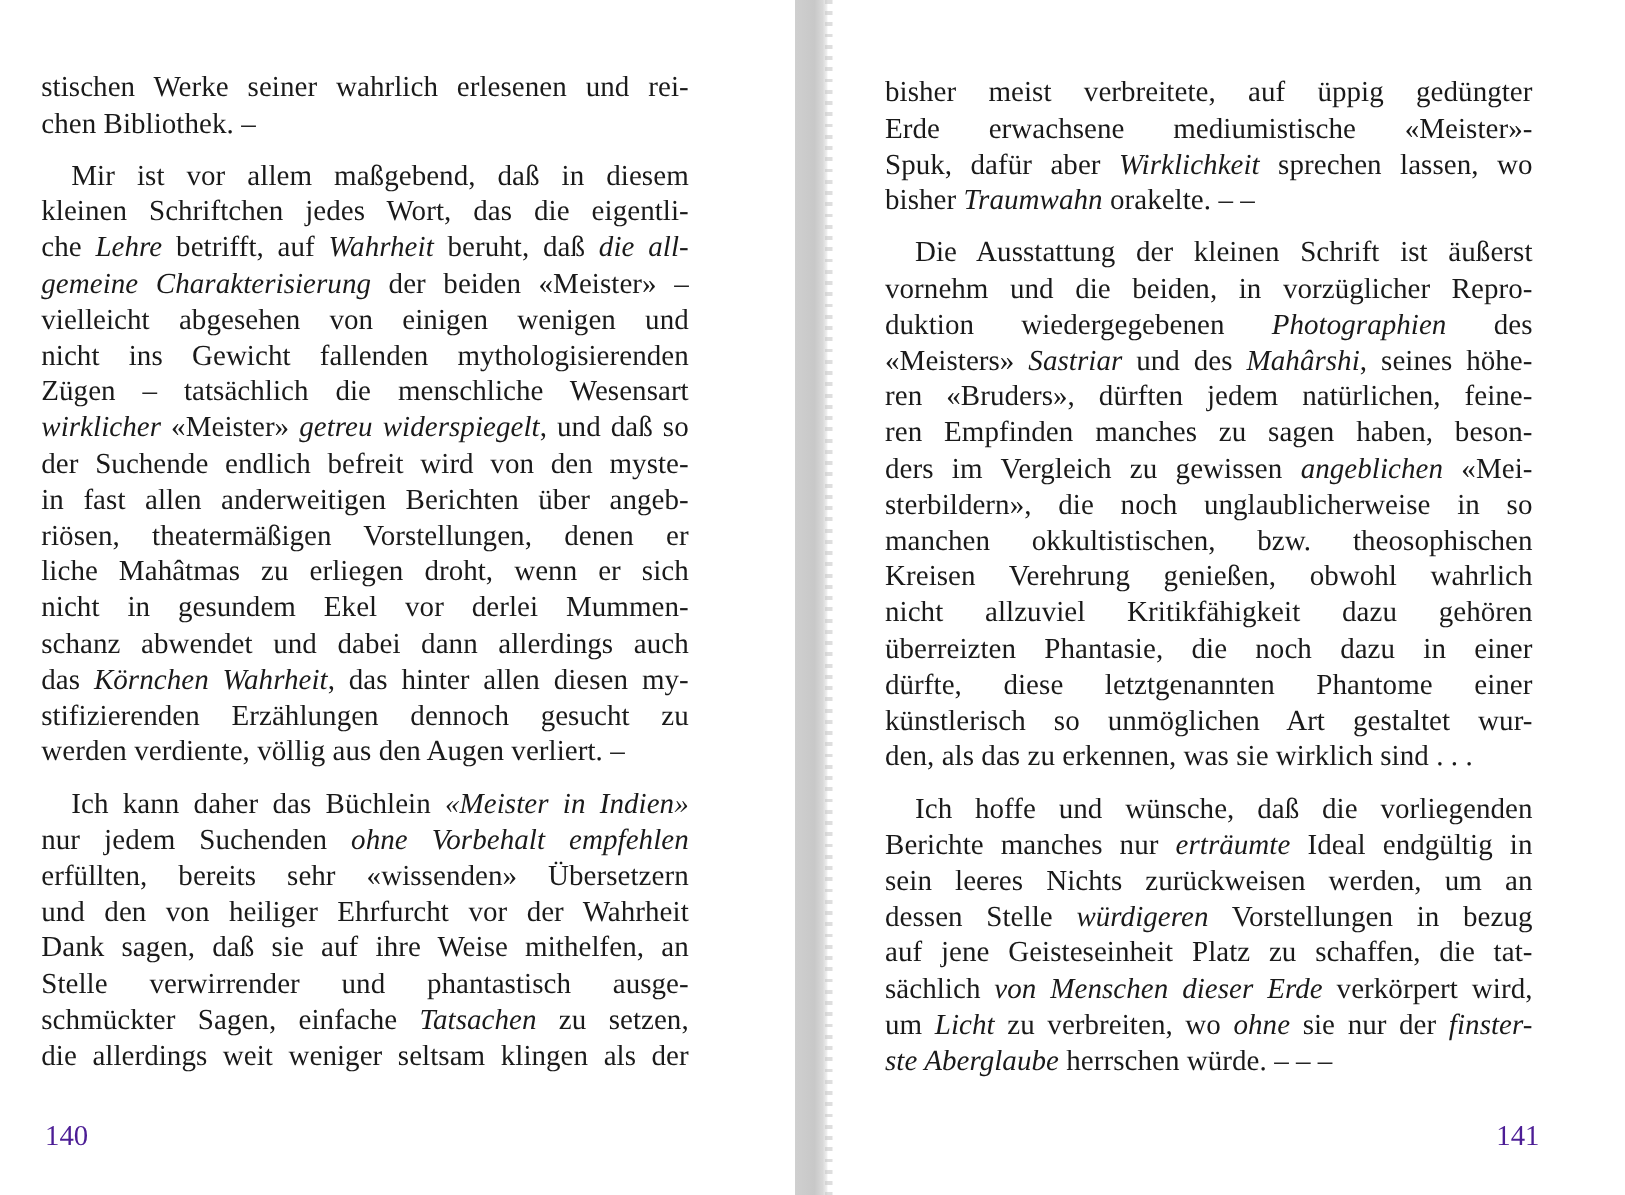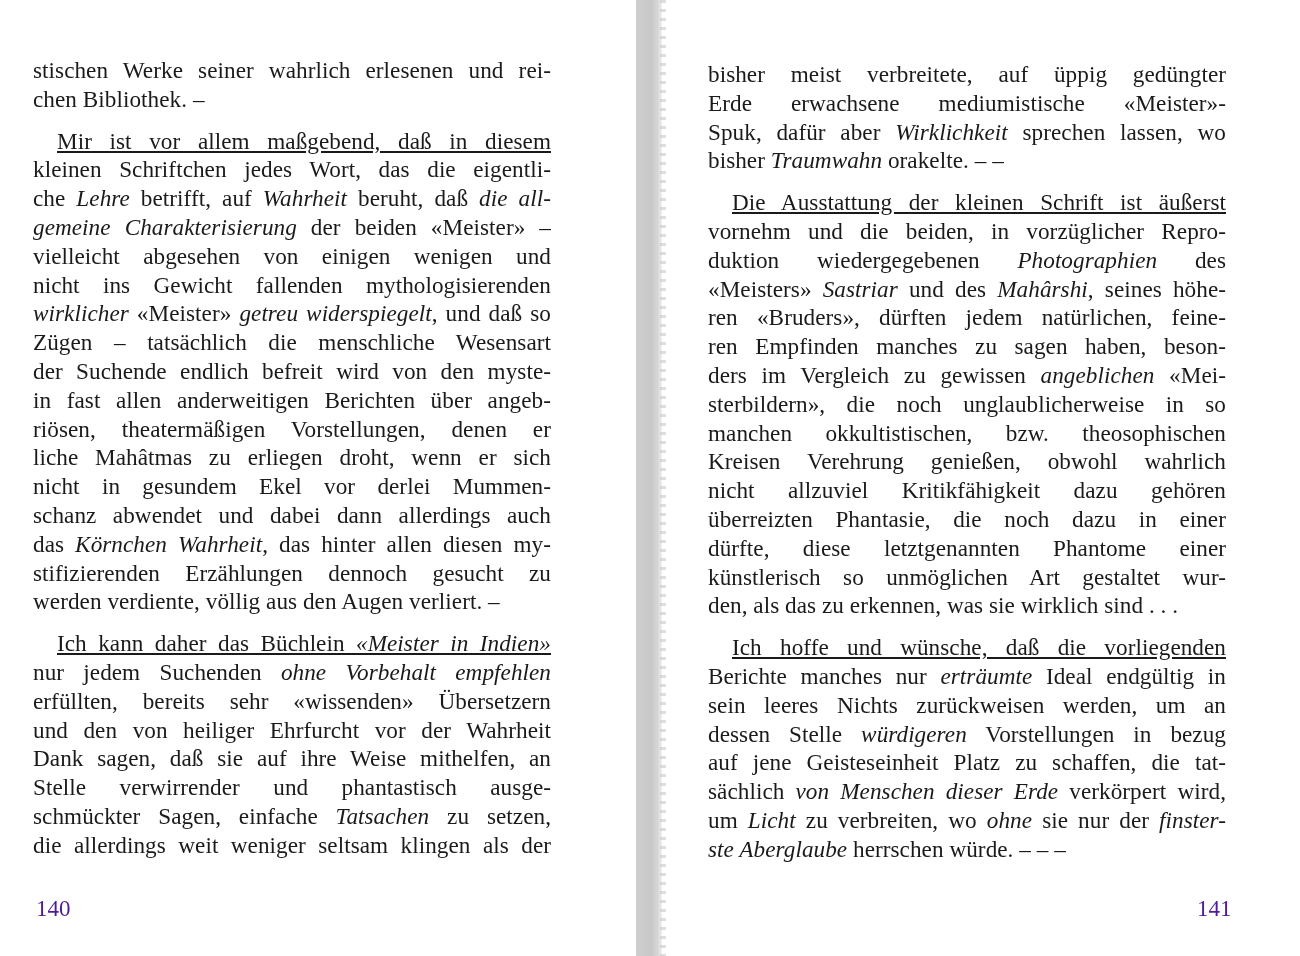--- a/index.html
+++ b/index.html
@@ -14,21 +14,21 @@
   .textblock { position: absolute; width: 518px; }
   .left .textblock  { left: 33px; top: 56px; }
   .right .textblock { left: 48px; top: 60px; }
   .para { margin: 0 0 13px 0; }
   .line {
     display: block; font-size: 23.2px; line-height: 28.8px; height: 28.8px;
     white-space: nowrap; text-align: justify; text-align-last: justify;
     letter-spacing: 0.05px;
   }
   .line.last { text-align-last: left; }
-  .line.indent { text-indent: 24px; text-decoration: underline; }
+  .line.indent { text-indent: 24px; }
   .line i { font-style: italic; }
   .page-number {
     position: absolute; top: 895px; font-size: 23px; line-height: 28px;
     font-family: "Liberation Serif", "DejaVu Serif", serif; color: #4c1d95;
   }
   .left .page-number  { left: 36px; }
   .right .page-number { left: 537px; }
   .gutter {
     position: absolute; top: 0; left: 636px; width: 26px; height: 956px;
     background: linear-gradient(to right, #cfcfcf 0%, #c8c8c8 60%, #d8d8d8 85%, #f2f2f2 100%);
@@ -47,22 +47,22 @@
         <span class="line"><span>stischen Werke seiner wahrlich erlesenen und rei-</span></span>
         <span class="line last"><span>chen Bibliothek. –</span></span>
       </p>
       <p class="para">
         <span class="line indent"><span>Mir ist vor allem maßgebend, daß in diesem</span></span>
         <span class="line"><span>kleinen Schriftchen jedes Wort, das die eigentli-</span></span>
         <span class="line"><span>che </span><i>Lehre</i><span> betrifft, auf </span><i>Wahrheit</i><span> beruht, daß </span><i>die all-</i></span>
         <span class="line"><i>gemeine Charakterisierung</i><span> der beiden «Meister» –</span></span>
         <span class="line"><span>vielleicht abgesehen von einigen wenigen und</span></span>
         <span class="line"><span>nicht ins Gewicht fallenden mythologisierenden</span></span>
+        <span class="line"><span>Zügen – tatsächlich die menschliche Wesensart</span></span>
         <span class="line"><i>wirklicher</i><span> «Meister» </span><i>getreu widerspiegelt</i><span>, und daß so</span></span>
-        <span class="line"><span>Zügen – tatsächlich die menschliche Wesensart</span></span>
         <span class="line"><span>der Suchende endlich befreit wird von den myste-</span></span>
         <span class="line"><span>in fast allen anderweitigen Berichten über angeb-</span></span>
         <span class="line"><span>riösen, theatermäßigen Vorstellungen, denen er</span></span>
         <span class="line"><span>liche Mahâtmas zu erliegen droht, wenn er sich</span></span>
         <span class="line"><span>nicht in gesundem Ekel vor derlei Mummen-</span></span>
         <span class="line"><span>schanz abwendet und dabei dann allerdings auch</span></span>
         <span class="line"><span>das </span><i>Körnchen Wahrheit</i><span>, das hinter allen diesen my-</span></span>
         <span class="line"><span>stifizierenden Erzählungen dennoch gesucht zu</span></span>
         <span class="line last"><span>werden verdiente, völlig aus den Augen verliert. –</span></span>
       </p>

